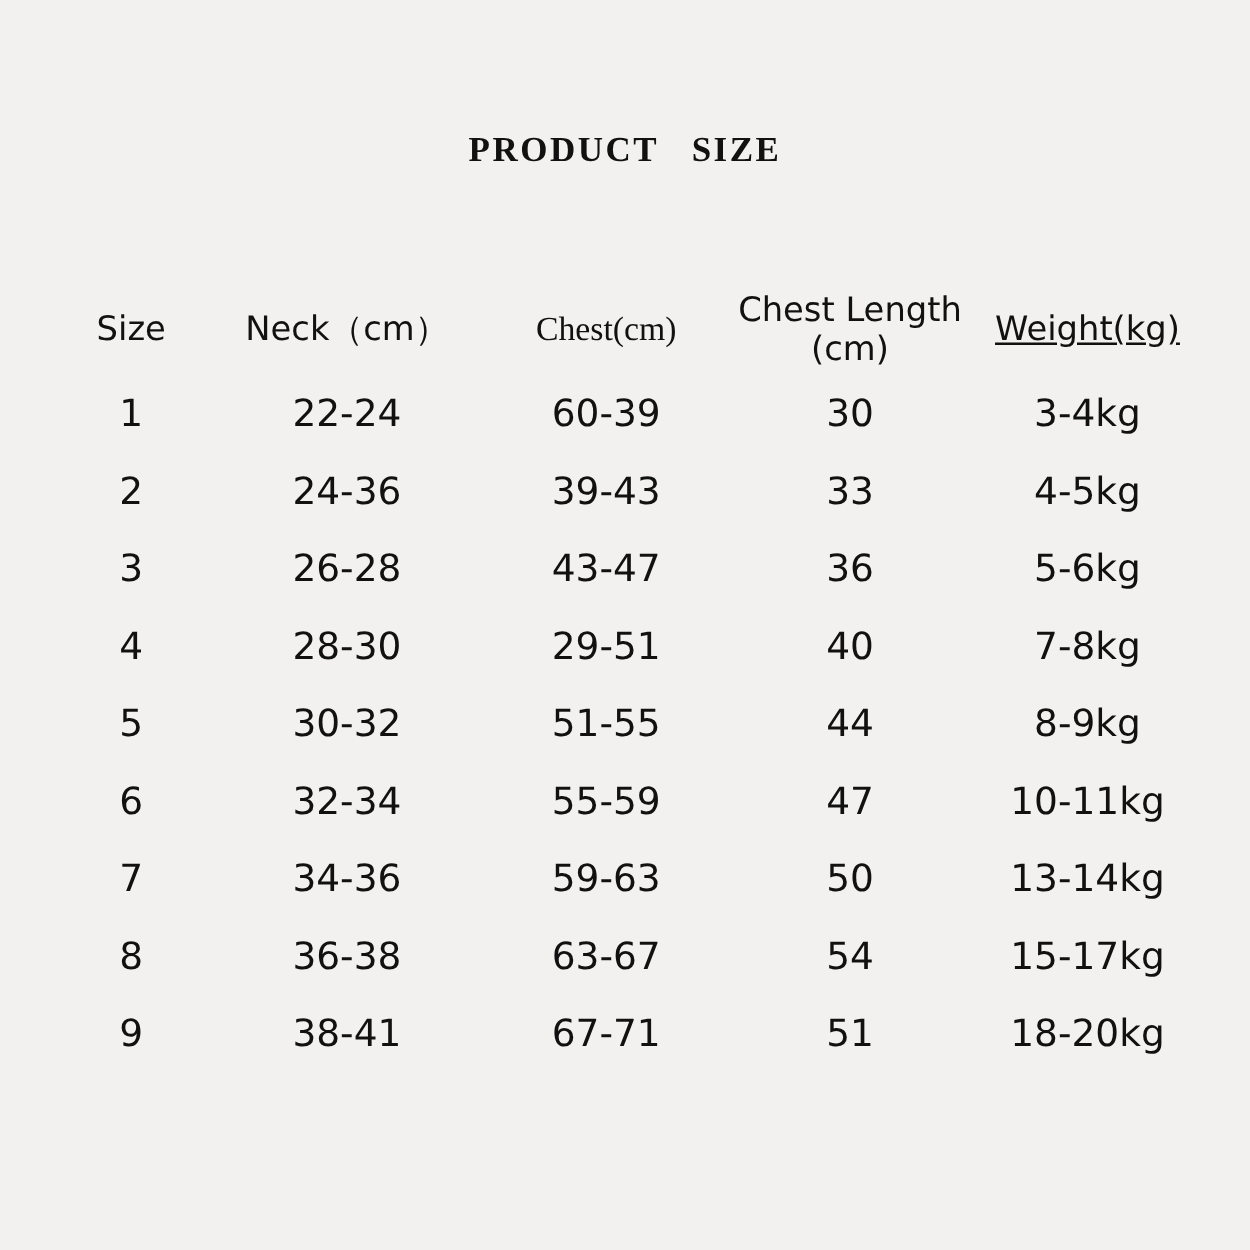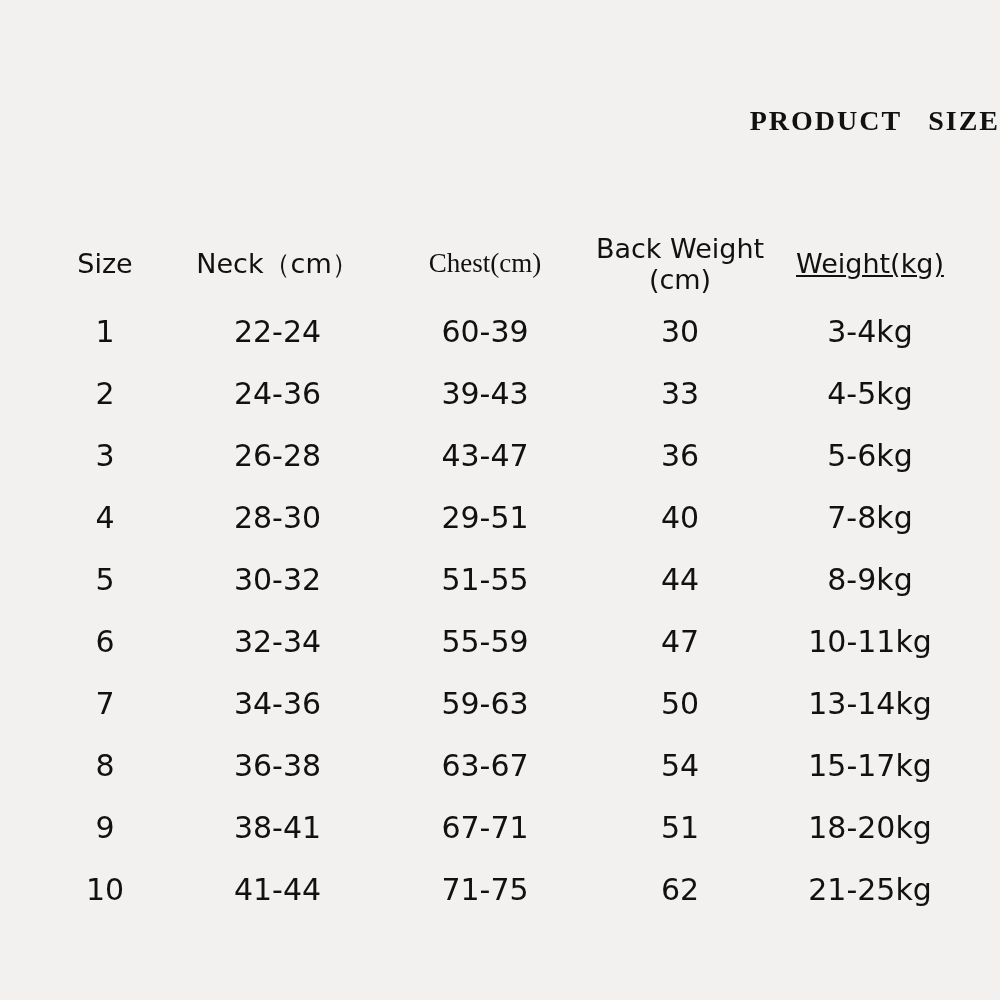--- a/index.html
+++ b/index.html
@@ -19,21 +19,21 @@
     width: 1000px;
     height: 1000px;
     background: #f2f1ef;
     box-sizing: border-box;
   }
   .title {
     position: absolute;
     top: 105px;
     left: 0;
     width: 1000px;
-    text-align: right;
+    text-align: center;
     font-family: "Liberation Serif", serif;
     font-size: 28px;
     font-weight: bold;
     letter-spacing: 2px;
     color: #111111;
   }
   .title .gap {
     display: inline-block;
     width: 26px;
   }
@@ -93,21 +93,21 @@
       <col class="c-neck">
       <col class="c-chest">
       <col class="c-back">
       <col class="c-weight">
     </colgroup>
     <thead>
       <tr>
         <th class="head-size">Size</th>
         <th class="head-neck">Neck（cm）</th>
         <th class="head-chest">Chest(cm)</th>
-        <th class="head-back">Back Weight (cm)</th>
+        <th class="head-back">Chest Length (cm)</th>
         <th class="head-weight">Weight(kg)</th>
       </tr>
     </thead>
     <tbody>
       <tr>
         <td class="cell-size">1</td>
         <td>22-24</td>
         <td>60-39</td>
         <td>30</td>
         <td>3-4kg</td>
@@ -161,23 +161,16 @@
         <td>54</td>
         <td>15-17kg</td>
       </tr>
       <tr>
         <td class="cell-size">9</td>
         <td>38-41</td>
         <td>67-71</td>
         <td>51</td>
         <td>18-20kg</td>
       </tr>
-      <tr>
-        <td class="cell-size">10</td>
-        <td>41-44</td>
-        <td>71-75</td>
-        <td>62</td>
-        <td>21-25kg</td>
-      </tr>
     </tbody>
   </table>
 
 </div>
 
 </body></html>

